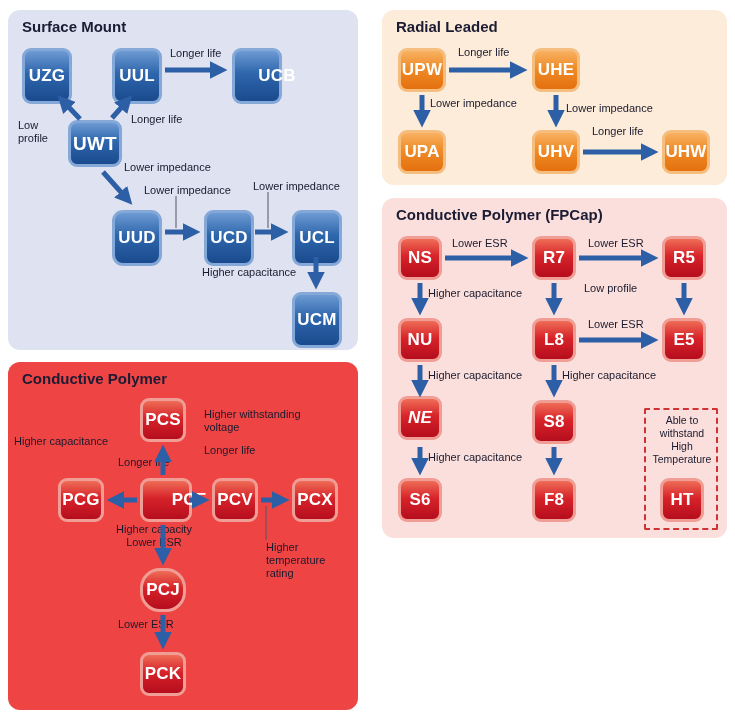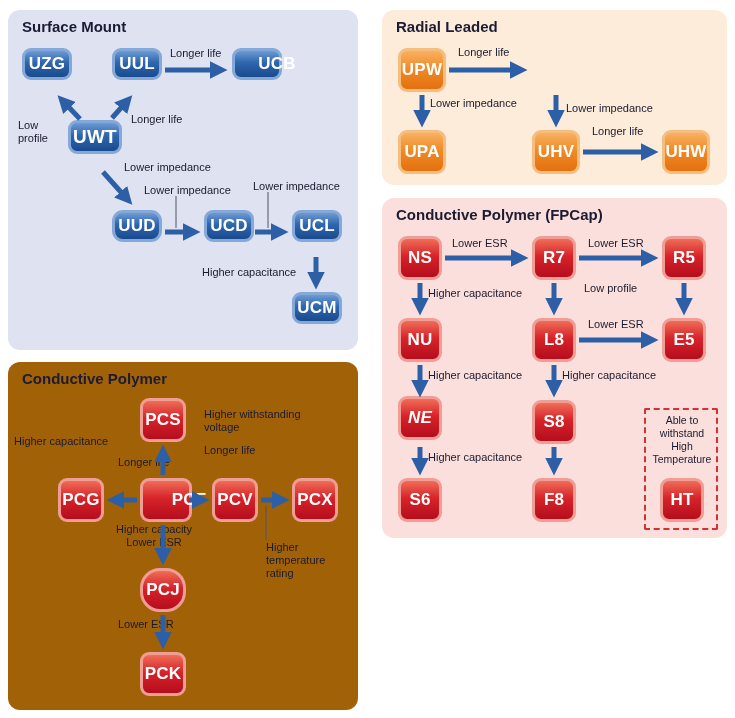--- a/index.html
+++ b/index.html
@@ -3,34 +3,34 @@
 <meta charset="utf-8">
 <style>
   html,body { margin:0; padding:0; background:#ffffff; }
   body { font-family:"Liberation Sans", sans-serif; }
   #canvas { position:relative; width:735px; height:718px; background:#ffffff; overflow:hidden; }
 
   .panel { position:absolute; border-radius:12px; }
   #p-sm { left:8px;   top:10px;  width:350px; height:340px; background:#dee2f1; }
   #p-rl { left:382px; top:10px;  width:345px; height:175px; background:#fcecd9; }
   #p-fp { left:382px; top:198px; width:345px; height:340px; background:#fbdfdc; }
-  #p-cp { left:8px;   top:362px; width:350px; height:348px; background:#a16207; }
+  #p-cp { left:8px;   top:362px; width:350px; height:348px; background:#ef4444; }
 
   .ptitle { position:absolute; left:14px; top:8px; margin:0; font-size:15px; font-weight:600; color:#1b1b33; }
 
   .node { position:absolute; box-sizing:border-box; display:flex; align-items:center; justify-content:center;
           color:#fff; font-weight:bold; font-size:17px; border-radius:9px; letter-spacing:0.2px; }
-  .blue   { width:50px; height:32px; background:linear-gradient(180deg,#6d9ad3,#2e66ac 45%,#1a4a8e); border:3px solid #84a9d8; }
+  .blue   { width:50px; height:56px; background:linear-gradient(180deg,#6d9ad3,#2e66ac 45%,#1a4a8e); border:3px solid #84a9d8; }
   .orange { width:48px; height:44px; background:linear-gradient(180deg,#f8b161,#ef8c28 45%,#e4700e); border:3px solid #f5bd7e; }
   .red    { width:44px; height:44px; background:linear-gradient(180deg,#ef6d57,#d7232a 45%,#b50d1d); border:3px solid #ef9d95; }
   .redl   { width:46px; height:44px; background:linear-gradient(180deg,#ef6d57,#d7232a 45%,#b50d1d); border:3px solid #ef9d95; }
 
   
   #n-uzg {left:14px;top:38px;}  #n-uul {left:104px;top:38px;} #n-ucb {left:224px;top:38px;padding-left:40px;}
-  #n-uwt {left:60px;top:110px;width:54px;height:34px;font-size:19px;}
+  #n-uwt {left:60px;top:110px;width:54px;height:47px;font-size:19px;}
   #n-uud {left:104px;top:200px;border-radius:11px;} #n-ucd {left:196px;top:200px;}
   #n-ucl {left:284px;top:200px;} #n-ucm {left:284px;top:282px;}
 
   
   #n-upw {left:16px;top:38px;}  #n-uhe {left:150px;top:38px;}
   #n-upa {left:16px;top:120px;} #n-uhv {left:150px;top:120px;} #n-uhw {left:280px;top:120px;}
 
   
   #n-ns {left:16px;top:38px;}  #n-r7 {left:150px;top:38px;}  #n-r5 {left:280px;top:38px;}
   #n-nu {left:16px;top:120px;} #n-l8 {left:150px;top:120px;} #n-e5 {left:280px;top:120px;}
@@ -107,20 +107,21 @@
     <div class="lbl" id="l-sm-uwtuul">Longer life</div>
     <div class="lbl" id="l-sm-uwtuud">Lower impedance</div>
     <div class="lbl" id="l-sm-uuducd">Lower impedance</div>
     <div class="lbl" id="l-sm-ucducl">Lower impedance</div>
     <div class="lbl" id="l-sm-uclucm">Higher capacitance</div>
   </section>
 
   <section class="panel" id="p-rl">
     <h2 class="ptitle">Radial Leaded</h2>
     <div class="node orange" id="n-upw">UPW</div>
+    <div class="node orange" id="n-uhe">UHE</div>
     <div class="node orange" id="n-upa">UPA</div>
     <div class="node orange" id="n-uhv">UHV</div>
     <div class="node orange" id="n-uhw">UHW</div>
 
     <div class="lbl" id="l-rl-upwuhe">Longer life</div>
     <div class="lbl" id="l-rl-upwupa">Lower impedance</div>
     <div class="lbl" id="l-rl-uheuhv">Lower impedance</div>
     <div class="lbl" id="l-rl-uhvuhw">Longer life</div>
   </section>
 

